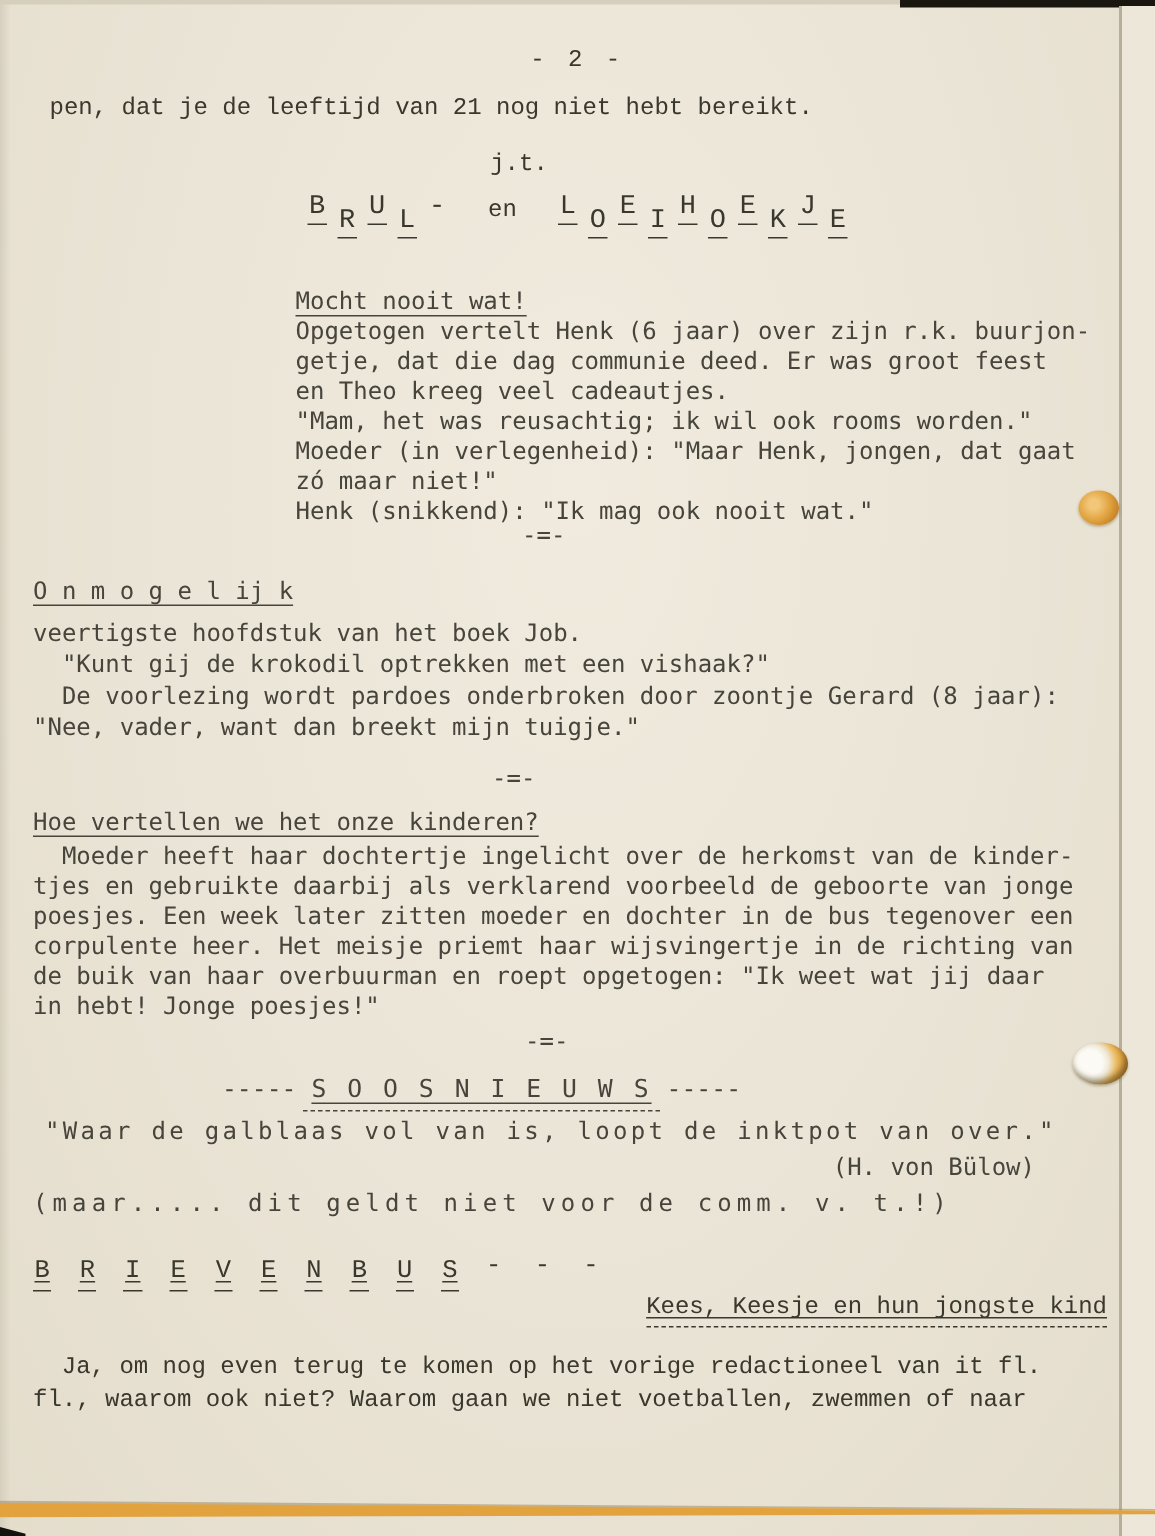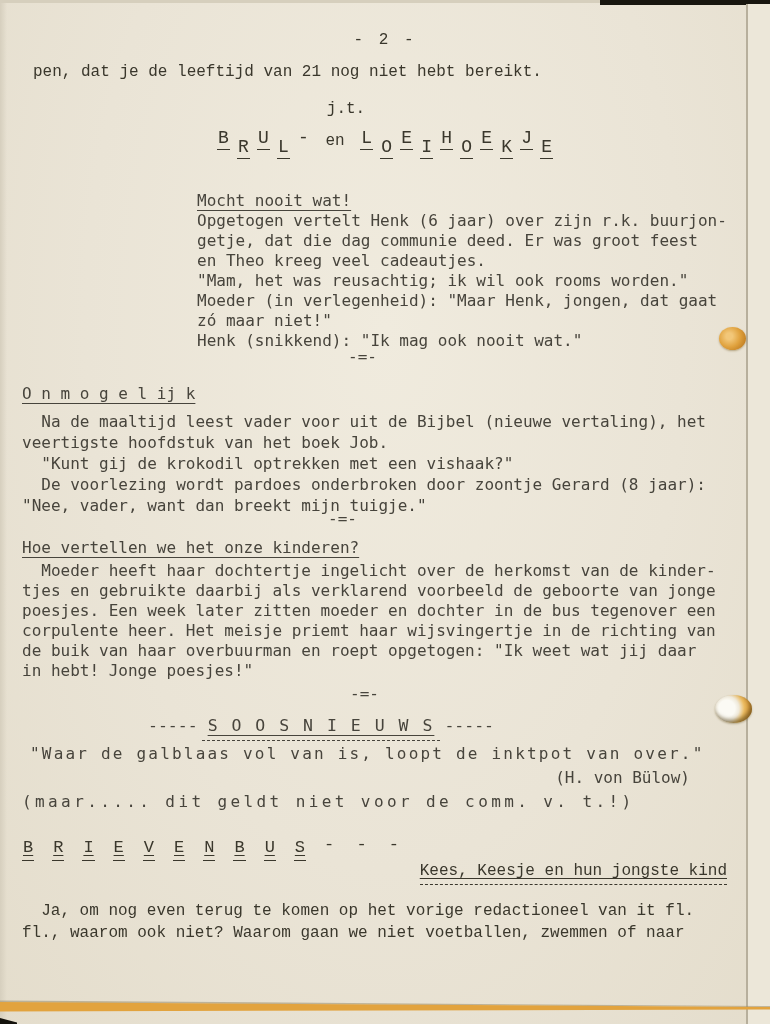--- a/index.html
+++ b/index.html
@@ -23,21 +23,21 @@
 
   #pagenum{top:31px;left:0;width:770px;text-align:center;font-size:16px;letter-spacing:3px;}
   #intro{left:33px;top:60px;}
   #signature{top:100px;left:0;width:692px;text-align:center;font-size:16px;}
 
   #brul-title{top:128px;left:0;width:770px;text-align:center;height:44px;}
   .lt{display:inline-block;min-width:13px;text-align:center;margin:0 3.5px;
       border-bottom:1.5px solid currentColor;padding-bottom:1px;font-size:18px;}
   .lt.dn{transform:translateY(9px);}
   .lt.no-ul{border-bottom:none;}
-  .conn{display:inline-block;margin:0 12px;font-size:16px;transform:translateY(2px);}
+  .conn{display:inline-block;margin:0 24px;font-size:16px;transform:translateY(2px);}
 
   #mocht{left:197px;top:190px;}
   #mocht .heading{font-size:16px;line-height:21px;}
 
   #onmogelijk{left:22px;top:384px;}
   #onmogelijk .heading{font-size:16px;margin-bottom:8px;}
 
   #hoe{left:22px;top:538px;}
   #hoe .heading{font-size:16px;margin-bottom:4px;}
 
@@ -54,21 +54,21 @@
   #soos-attr{top:768px;left:0;width:770px;text-align:right;padding-right:80px;
              box-sizing:border-box;font-size:16px;}
   #soos-note{left:22px;top:792px;font-size:16px;letter-spacing:3.4px;}
 
   #brievenbus{left:22px;top:838px;height:34px;}
   .blt{display:inline-block;margin:0 18px 0 0;padding:0 1px 3px 1px;font-size:17px;
        text-decoration:underline;text-underline-offset:3px;
        border-bottom:1px solid currentColor;}
   .bb-suffix{display:inline-block;font-size:17px;letter-spacing:6px;transform:translateY(-3px);}
 
-  #kees{top:862px;left:0;width:770px;text-align:right;padding-right:43px;box-sizing:border-box;}
+  #kees{top:862px;left:0;width:770px;text-align:right;padding-right:32px;box-sizing:border-box;}
   #kees span{font-size:16px;text-decoration:underline;text-underline-offset:3px;
              border-bottom:1px dashed currentColor;padding-bottom:4px;}
 
   #final{left:22px;top:900px;}
 
   
   .top-edge{top:0;left:0;width:610px;height:3px;background:#d6cfbd;}
   .top-strip{top:0;left:600px;right:0;height:5px;background:#18160f;}
   .left-shade{left:0;top:0;bottom:0;width:7px;
               background:linear-gradient(90deg,#d6cfbe,rgba(214,207,190,0));}
@@ -111,21 +111,20 @@
     <div class="sline pre">en Theo kreeg veel cadeautjes.</div>
     <div class="sline pre">"Mam, het was reusachtig; ik wil ook rooms worden."</div>
     <div class="sline pre">Moeder (in verlegenheid): "Maar Henk, jongen, dat gaat</div>
     <div class="sline pre">zó maar niet!"</div>
     <div class="sline pre">Henk (snikkend): "Ik mag ook nooit wat."</div>
   </div>
   <div id="div1" class="abs sans divider">-=-</div>
 
   <div id="onmogelijk" class="abs sans">
     <div class="heading ul-solid">O n m o g e l ij k</div>
-    <div class="oline pre">  Na de maaltijd leest vader voor uit de Bijbel (nieuwe vertaling), het</div>
     <div class="oline pre">veertigste hoofdstuk van het boek Job.</div>
     <div class="oline pre">  "Kunt gij de krokodil optrekken met een vishaak?"</div>
     <div class="oline pre">  De voorlezing wordt pardoes onderbroken door zoontje Gerard (8 jaar):</div>
     <div class="oline pre">"Nee, vader, want dan breekt mijn tuigje."</div>
   </div>
   <div id="div2" class="abs sans divider">-=-</div>
 
   <div id="hoe" class="abs sans">
     <div class="heading ul-solid">Hoe vertellen we het onze kinderen?</div>
     <div class="hline pre">  Moeder heeft haar dochtertje ingelicht over de herkomst van de kinder-</div>

